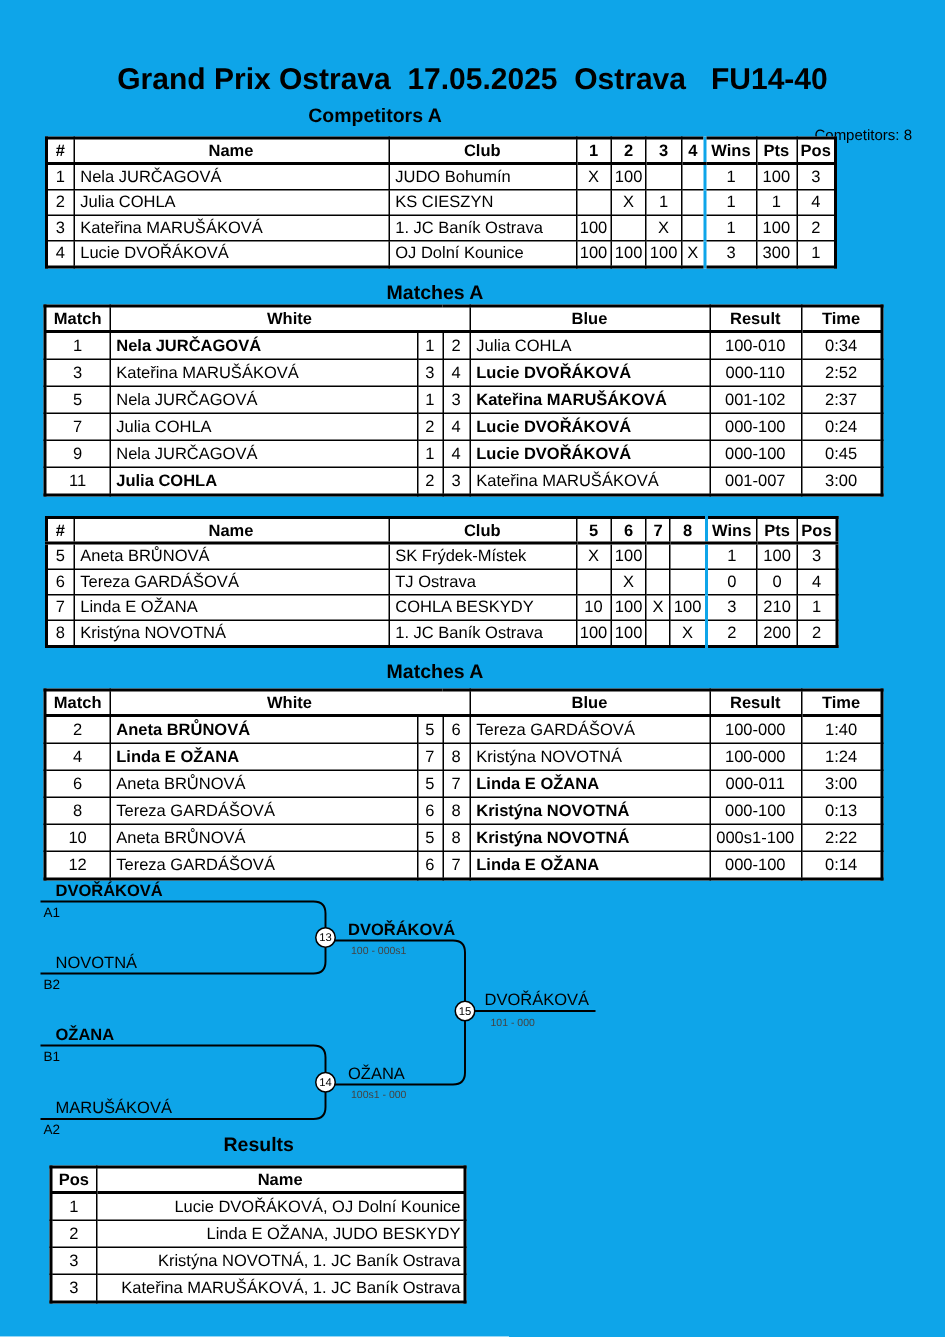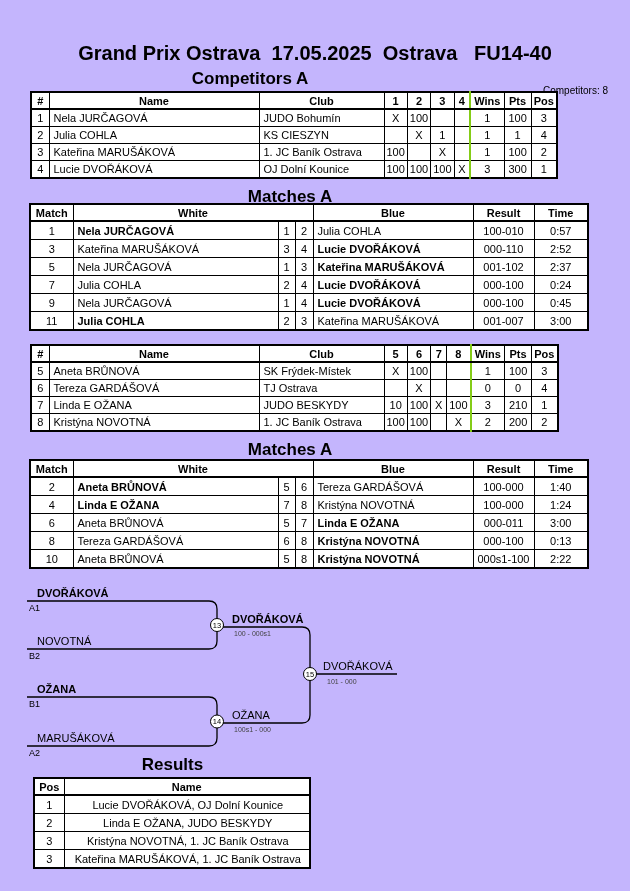--- a/index.html
+++ b/index.html
@@ -1,37 +1,37 @@
 <!DOCTYPE html>
 <html><head>
 <meta charset="utf-8">
 <style>
   html,body { margin:0; padding:0; background:#fff; }
-  .page { position:relative; width:630px; height:891px; background:#c4b5fd;
+  .page { position:relative; width:630px; height:891px; background:#0ea5e9;
           font-family:"Liberation Sans","DejaVu Sans",sans-serif; color:#000; overflow:hidden; }
   .abs { position:absolute; }
   .title { top:42px; left:0; width:630px; text-align:center; font-size:20px; font-weight:bold; white-space:pre; }
-  .sec { font-size:17px; font-weight:bold; text-align:center; }
+  .sec { font-size:13px; font-weight:bold; text-align:center; }
   .sec-compA { top:69px; left:0; width:500px; }
   .sec-matches1 { top:187px; left:0; width:580px; }
   .sec-compB { top:326px; left:0; width:500px; }
   .sec-matches2 { top:440px; left:0; width:580px; }
   .sec-results { top:755px; left:0; width:345px; }
   .count { top:85px; right:22px; font-size:10px; }
 
   table.grid { border-collapse:collapse; table-layout:fixed; border:2px solid #000; background:#fff; }
   .grid th, .grid td { border:1px solid #000; font-size:11px; padding:0 2px; overflow:hidden; white-space:nowrap; }
   .grid th { font-weight:bold; text-align:center; height:15px; border-bottom:2px solid #000; }
   .grid td { height:16px; text-align:center; }
   .matches td { height:17px; }
   .results td { height:17px; }
   .competitors td:nth-child(2), .competitors td:nth-child(3) { text-align:left; padding-left:4px; }
-  .competitors th:nth-child(8), .competitors td:nth-child(8) { border-left:2px solid #84cc16; }
+  .competitors th:nth-child(8), .competitors td:nth-child(8) { border-left:2px solid #0ea5e9; }
   .matches td:nth-child(2), .matches td:nth-child(5) { text-align:left; padding-left:4px; }
-  .results td:nth-child(2) { text-align:center; padding-left:4px; }
+  .results td:nth-child(2) { text-align:right; padding-left:4px; }
   .win { font-weight:bold; }
 
   .tbl-compA { top:91px; left:30px; }
   .tbl-matches1 { top:203px; left:29px; }
   .tbl-compB { top:344px; left:30px; }
   .tbl-matches2 { top:459px; left:29px; }
   .tbl-results { top:777px; left:33px; }
 
   .bracket { top:580px; left:0; }
   .bracket text { font-family:"Liberation Sans","DejaVu Sans",sans-serif; }
@@ -154,21 +154,21 @@
         </tr>
       </thead>
     <tbody>
         <tr>
           <td>1</td>
           <td class="win">Nela JURČAGOVÁ</td>
           <td>1</td>
           <td>2</td>
           <td>Julia COHLA</td>
           <td>100-010</td>
-          <td>0:57</td>
+          <td>0:34</td>
         </tr>
         <tr>
           <td>3</td>
           <td>Kateřina MARUŠÁKOVÁ</td>
           <td>3</td>
           <td>4</td>
           <td class="win">Lucie DVOŘÁKOVÁ</td>
           <td>000-110</td>
           <td>2:52</td>
         </tr>
@@ -260,21 +260,21 @@
           <td>X</td>
           <td></td>
           <td></td>
           <td>0</td>
           <td>0</td>
           <td>4</td>
         </tr>
         <tr>
           <td>7</td>
           <td>Linda E OŽANA</td>
-          <td>JUDO BESKYDY</td>
+          <td>COHLA BESKYDY</td>
           <td>10</td>
           <td>100</td>
           <td>X</td>
           <td>100</td>
           <td>3</td>
           <td>210</td>
           <td>1</td>
         </tr>
         <tr>
           <td>8</td>
@@ -351,20 +351,29 @@
         </tr>
         <tr>
           <td>10</td>
           <td>Aneta BRŮNOVÁ</td>
           <td>5</td>
           <td>8</td>
           <td class="win">Kristýna NOVOTNÁ</td>
           <td>000s1-100</td>
           <td>2:22</td>
         </tr>
+        <tr>
+          <td>12</td>
+          <td>Tereza GARDÁŠOVÁ</td>
+          <td>6</td>
+          <td>7</td>
+          <td class="win">Linda E OŽANA</td>
+          <td>000-100</td>
+          <td>0:14</td>
+        </tr>
       </tbody>
   </table>
 
   <svg class="abs bracket" width="630" height="180" viewBox="0 0 630 180">
     <path class="b-line" d="M27,21 H209 Q217,21 217,29 V61 Q217,69 209,69 H27"></path>
     <path class="b-line" d="M27,117 H209 Q217,117 217,125 V158 Q217,166 209,166 H27"></path>
     <path class="b-line" d="M223,47 H302 Q310,47 310,55 V135 Q310,143 302,143 H223"></path>
     <path class="b-line" d="M316,94 H397"></path>
 
     <text class="b-bold" x="37" y="17">DVOŘÁKOVÁ</text>

